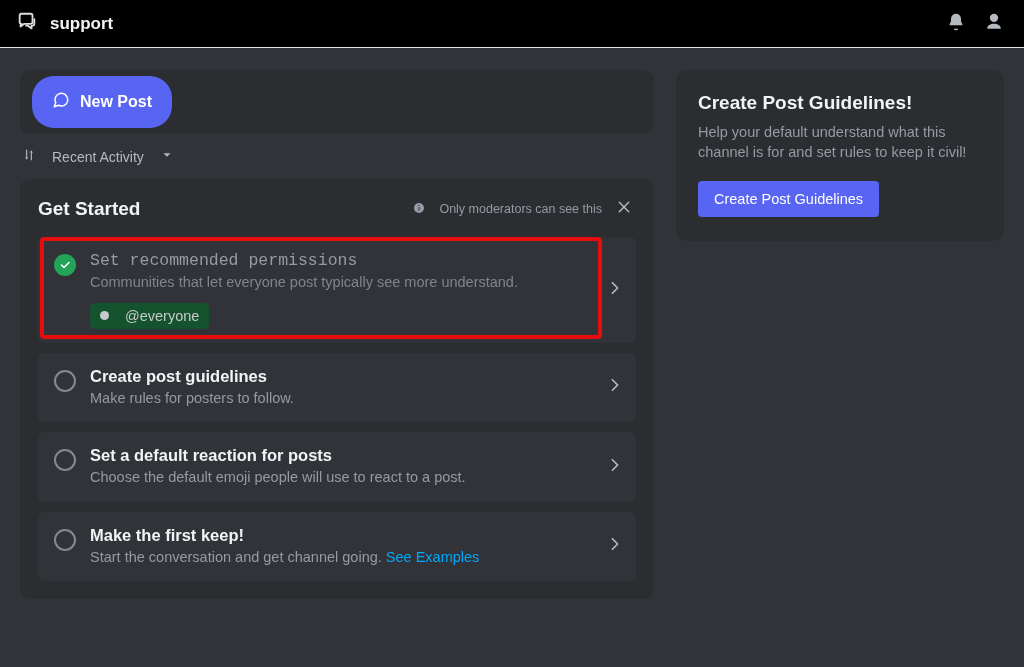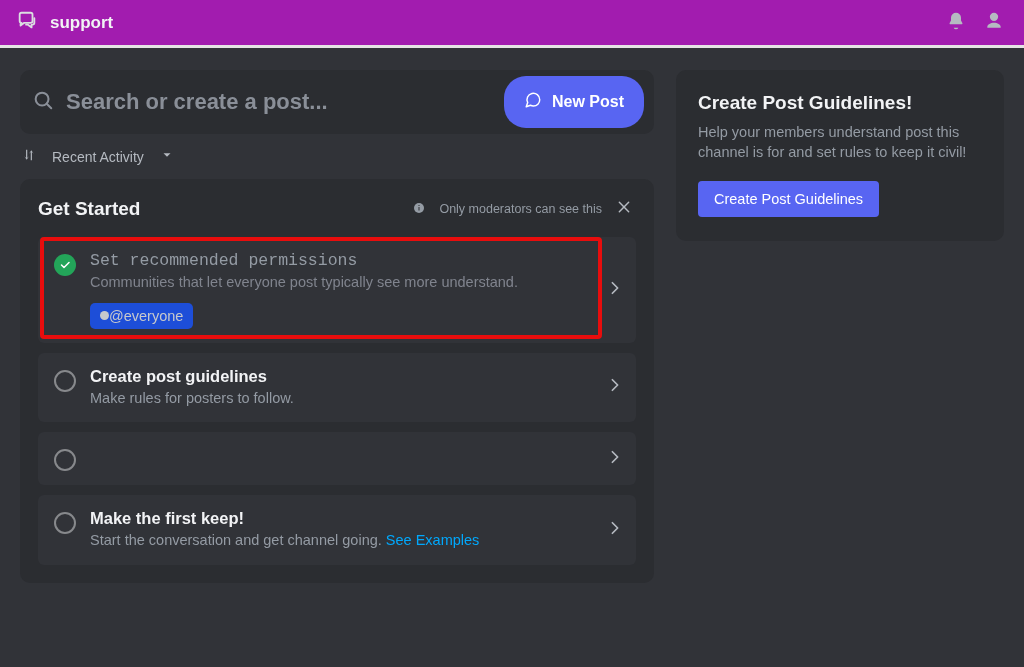--- a/index.html
+++ b/index.html
@@ -12,22 +12,22 @@
       overflow: hidden;
     }
     .app {
       display: flex;
       flex-direction: column;
       height: 100%;
     }
     
     .topbar {
       height: 48px;
-      background: #a21caf;
-      border-bottom: 3px solid #e5e5e5;
+      background: #000000;
+      border-bottom: 1px solid #e5e5e5;
       display: flex;
       align-items: center;
       padding: 0 16px;
       gap: 12px;
       box-shadow: 0 1px 0 rgba(0,0,0,.2);
     }
     .topbar .channel-icon svg { width: 22px; height: 22px; fill: none; stroke: #dbdee1; }
     .topbar .title { font-weight: 700; font-size: 17px; color: #f2f3f5; }
     .topbar .spacer { flex: 1; }
     .topbar .right-icons { display: flex; gap: 18px; align-items: center; padding-right: 4px; }
@@ -142,22 +142,22 @@
     .step-title { font-size: 16.5px; font-weight: 700; color: #f2f3f5; }
     .step.done .step-title { color: #949ba4; font-weight: 500; font-family: Liberation Mono, monospace; }
     .step-desc { font-size: 14.5px; color: #949ba4; margin-top: 3px; line-height: 1.35; }
     .step.done .step-desc { color: #80848e; }
     .step .arrow { align-self: center; color: #b5bac1; }
     .step .arrow svg { width: 10px; height: 14px; fill: none; stroke: #b5bac1; }
 
     .everyone-chip {
       display: inline-flex;
       align-items: center;
-      gap: 0;
-      background: #1d4ed8;
+      gap: 16px;
+      background: #14532d;
       border-radius: 5px;
       padding: 5px 10px;
       margin-top: 10px;
       color: #c7c9cc;
       font-size: 14.5px;
     }
     .everyone-chip .dot {
       width: 9px; height: 9px; border-radius: 50%; background: #c7c9cc;
     }
     .link { color: #00a8fc; }
@@ -218,29 +218,20 @@
             <path d="M12 12a5 5 0 1 0-5-5 5 5 0 0 0 5 5Zm0 2c-4 0-8 2-8 5v1h16v-1c0-3-4-5-8-5Z"></path>
           </svg>
       </span>
     </div>
   </div>
 
   <div class="main">
     <div class="col-left">
 
       <div class="search-row">
-        <div class="search-area">
-          <span>
-            <svg viewBox="0 0 24 24" stroke-width="2.2" stroke-linecap="round">
-                <circle cx="11" cy="11" r="7"></circle>
-                <line x1="21" y1="21" x2="16" y2="16"></line>
-              </svg>
-          </span>
-          <input class="search-input" type="text" placeholder="Search or create a post..." style="">
-        </div>
         <button class="new-post-btn">
           <span>
             <svg viewBox="0 0 24 24" stroke-width="2" stroke-linecap="round" stroke-linejoin="round">
                 <path d="M21 11.5a8.38 8.38 0 0 1-8.5 8.5 8.5 8.5 0 0 1-3.9-.95L3 21l1.95-5.6A8.5 8.5 0 1 1 21 11.5Z"></path>
               </svg>
           </span>
           <span>New Post</span>
         </button>
       </div>
 
@@ -312,20 +303,22 @@
             <span class="arrow">
               <svg viewBox="0 0 10 16" stroke-width="2" stroke-linecap="round" stroke-linejoin="round">
                   <polyline points="2 2 8 8 2 14"></polyline>
                 </svg>
             </span>
           </div>
 
           <div class="step">
             <span class="check ring"></span>
             <div class="step-body">
+              <div class="step-title">Set a default reaction for posts</div>
+              <div class="step-desc">Choose the default emoji people will use to react to a post.</div>
             </div>
             <span class="arrow">
               <svg viewBox="0 0 10 16" stroke-width="2" stroke-linecap="round" stroke-linejoin="round">
                   <polyline points="2 2 8 8 2 14"></polyline>
                 </svg>
             </span>
           </div>
 
           <div class="step">
             <span class="check ring"></span>
@@ -341,20 +334,20 @@
                 </svg>
             </span>
           </div>
         </div>
       </div>
     </div>
 
     <div class="col-right">
       <div class="side-card">
         <div class="side-title">Create Post Guidelines!</div>
-        <div class="side-desc">Help your members understand post this channel is for and set rules to keep it civil!</div>
+        <div class="side-desc">Help your default understand what this channel is for and set rules to keep it civil!</div>
         <button class="side-btn">Create Post Guidelines</button>
       </div>
     </div>
   </div>
 </div>
 
 <div class="highlight-box"></div>
 
 </body></html>

